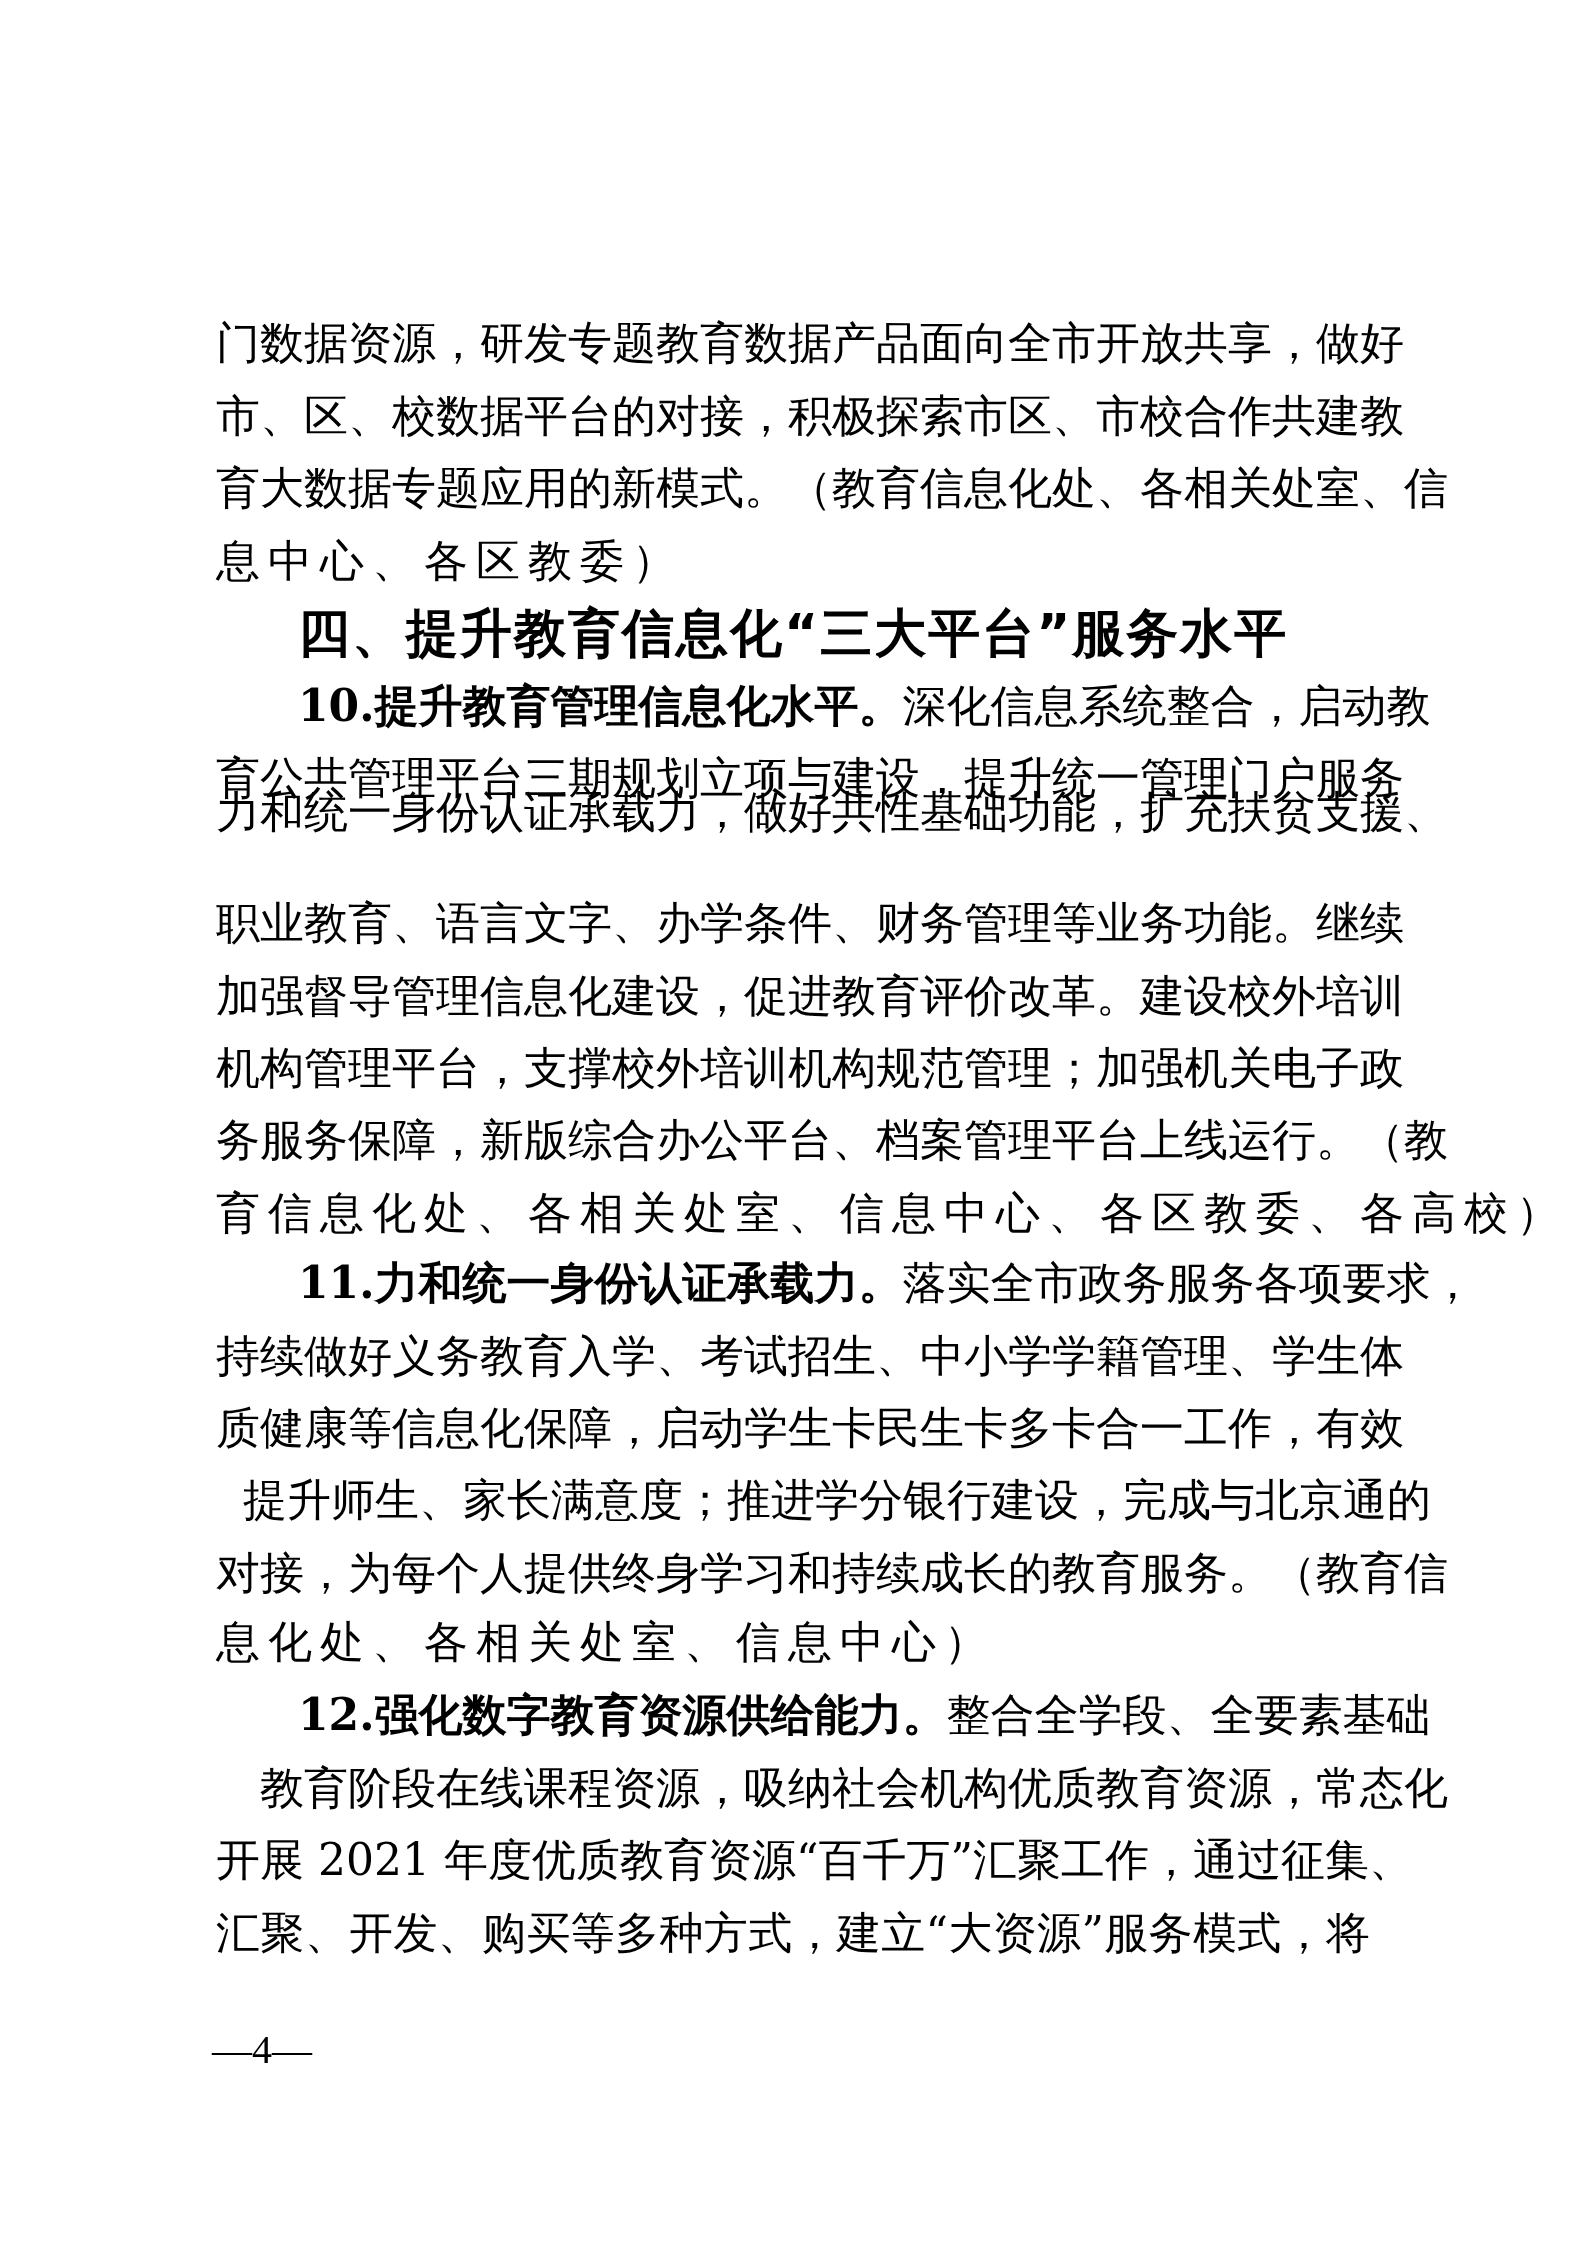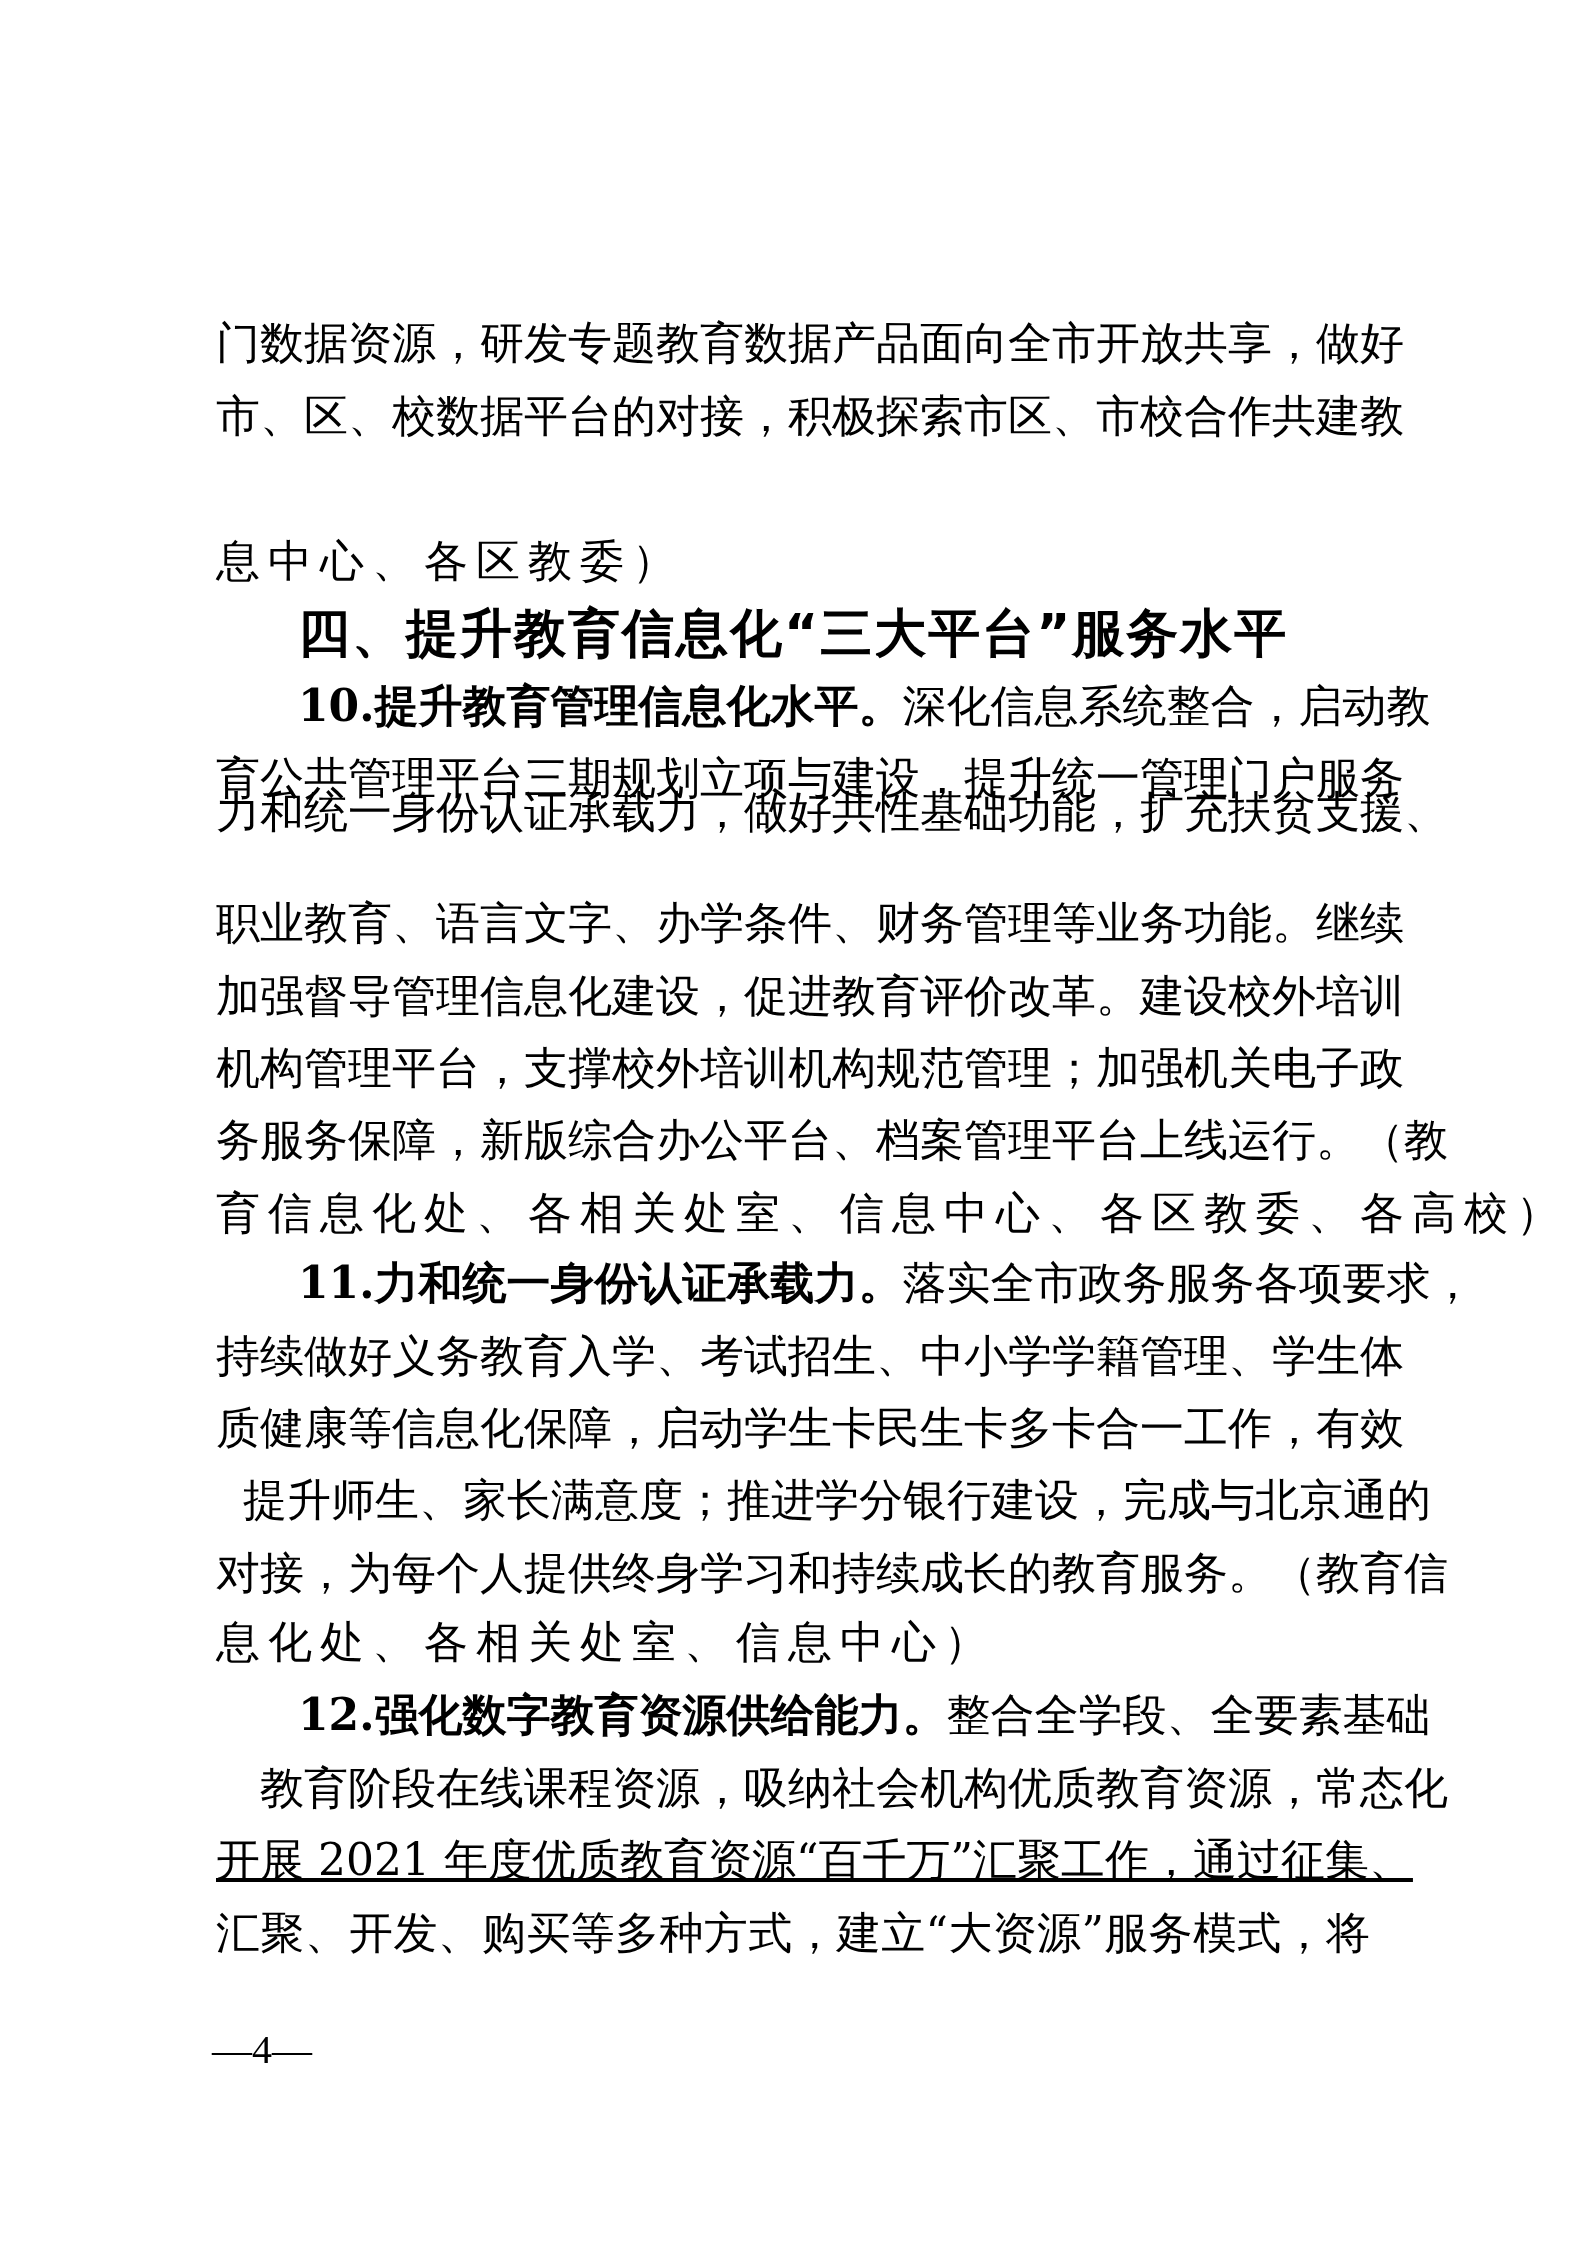--- a/index.html
+++ b/index.html
@@ -66,20 +66,21 @@
       white-space: nowrap;
     }
   </style>
 </head>
 <body>
 
 <div class="page">
 
   <div class="line" style="top:313px;">门数据资源，研发专题教育数据产品面向全市开放共享，做好</div>
   <div class="line" style="top:386px;">市、区、校数据平台的对接，积极探索市区、市校合作共建教</div>
+  <div class="line" style="top:458px;">育大数据专题应用的新模式。（教育信息化处、各相关处室、信</div>
   <div class="line last" style="top:531px;">息中心、各区教委）</div>
 
   <div class="heading" style="top:603px;">四、提升教育信息化“三大平台”服务水平</div>
 
   <div class="line indent" style="top:676px;">
     <span class="em">10.</span><span class="em">提升教育管理信息化水平。</span><span>深化信息系统整合，启动教</span>
   </div>
   <div class="line" style="top:748px;">育公共管理平台三期规划立项与建设，提升统一管理门户服务</div>
   <div class="line" style="top:782px;">力和统一身份认证承载力，做好共性基础功能，扩充扶贫支援、</div>
   <div class="line" style="top:893px;">职业教育、语言文字、办学条件、财务管理等业务功能。继续</div>
@@ -94,17 +95,17 @@
   <div class="line" style="top:1326px;">持续做好义务教育入学、考试招生、中小学学籍管理、学生体</div>
   <div class="line" style="top:1398px;">质健康等信息化保障，启动学生卡民生卡多卡合一工作，有效</div>
   <div class="line" style="top:1470px;margin-left:27px;">提升师生、家长满意度；推进学分银行建设，完成与北京通的</div>
   <div class="line" style="top:1543px;">对接，为每个人提供终身学习和持续成长的教育服务。（教育信</div>
   <div class="line last" style="top:1612px;">息化处、各相关处室、信息中心）</div>
 
   <div class="line indent" style="top:1685px;">
     <span class="em">12.</span><span class="em">强化数字教育资源供给能力。</span><span>整合全学段、全要素基础</span>
   </div>
   <div class="line" style="top:1758px;margin-left:44px;">教育阶段在线课程资源，吸纳社会机构优质教育资源，常态化</div>
-  <div class="line" style="top:1830px;text-decoration:underline;">开展 2021 年度优质教育资源“百千万”汇聚工作，通过征集、</div>
+  <div class="line" style="top:1830px;">开展 2021 年度优质教育资源“百千万”汇聚工作，通过征集、</div>
   <div class="line" style="top:1903px;">汇聚、开发、购买等多种方式，建立“大资源”服务模式，将</div>
 
   <div class="page-number">—4—</div>
 </div>
 
 </body></html>

